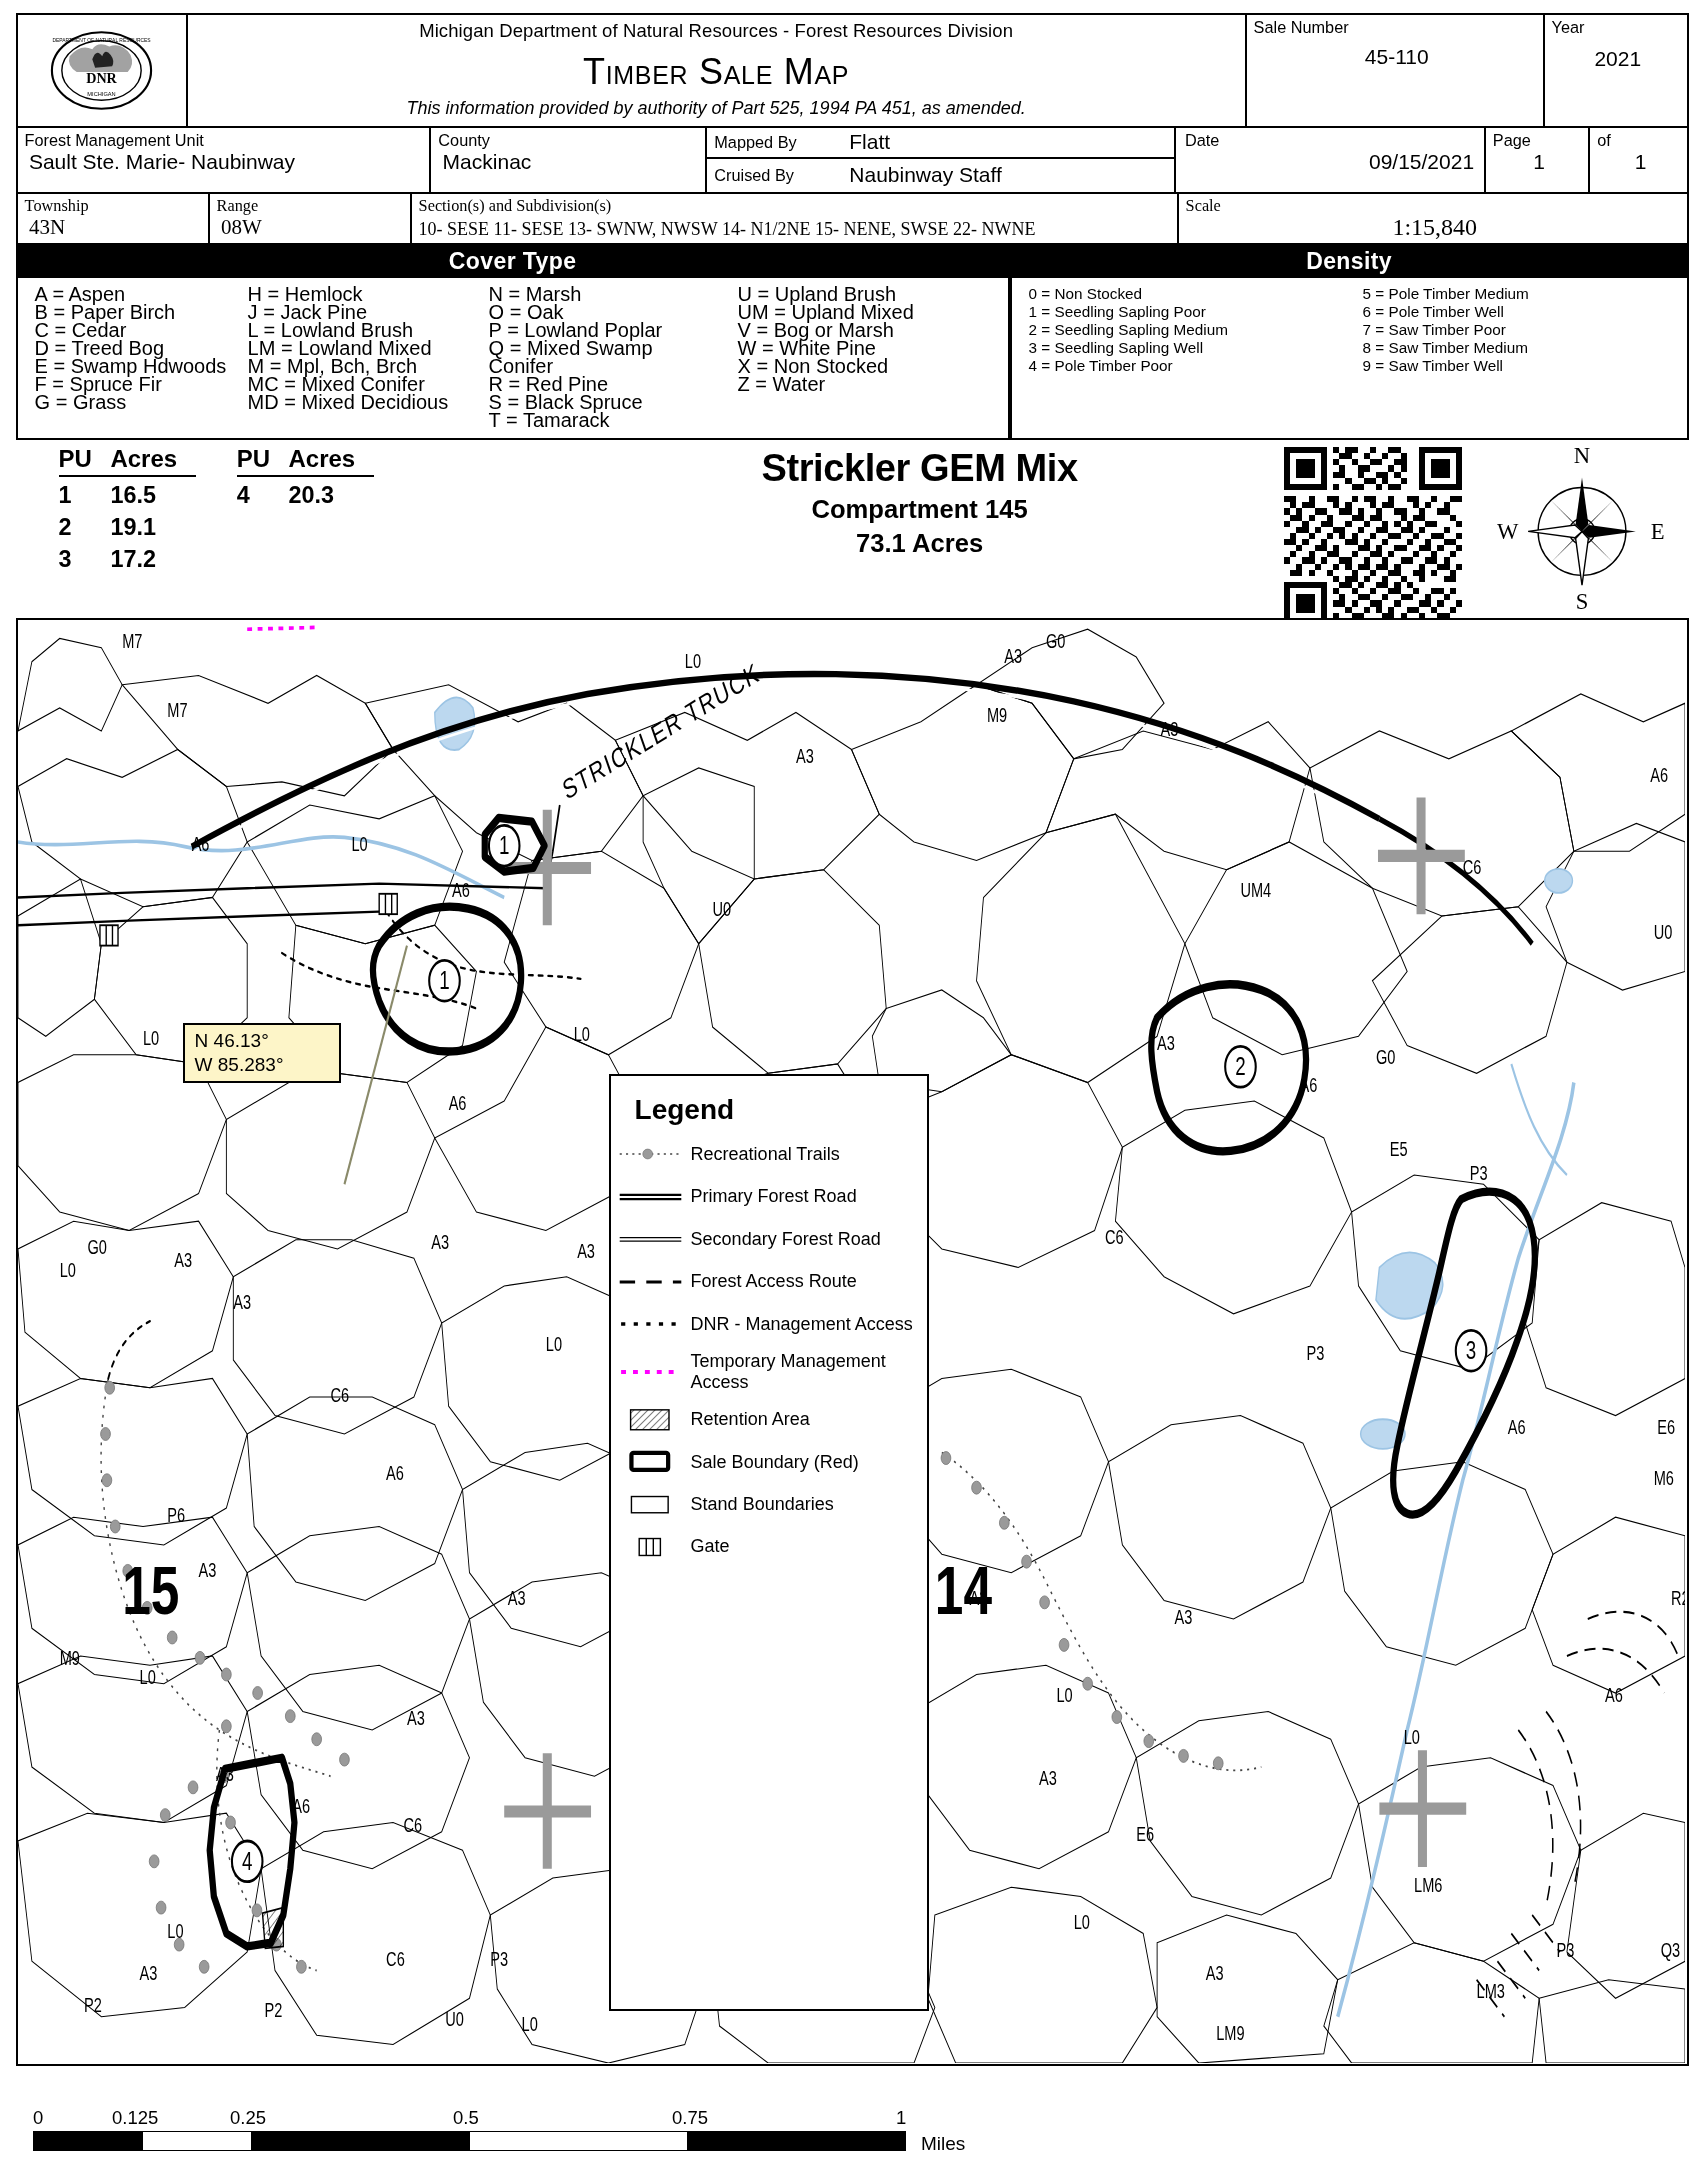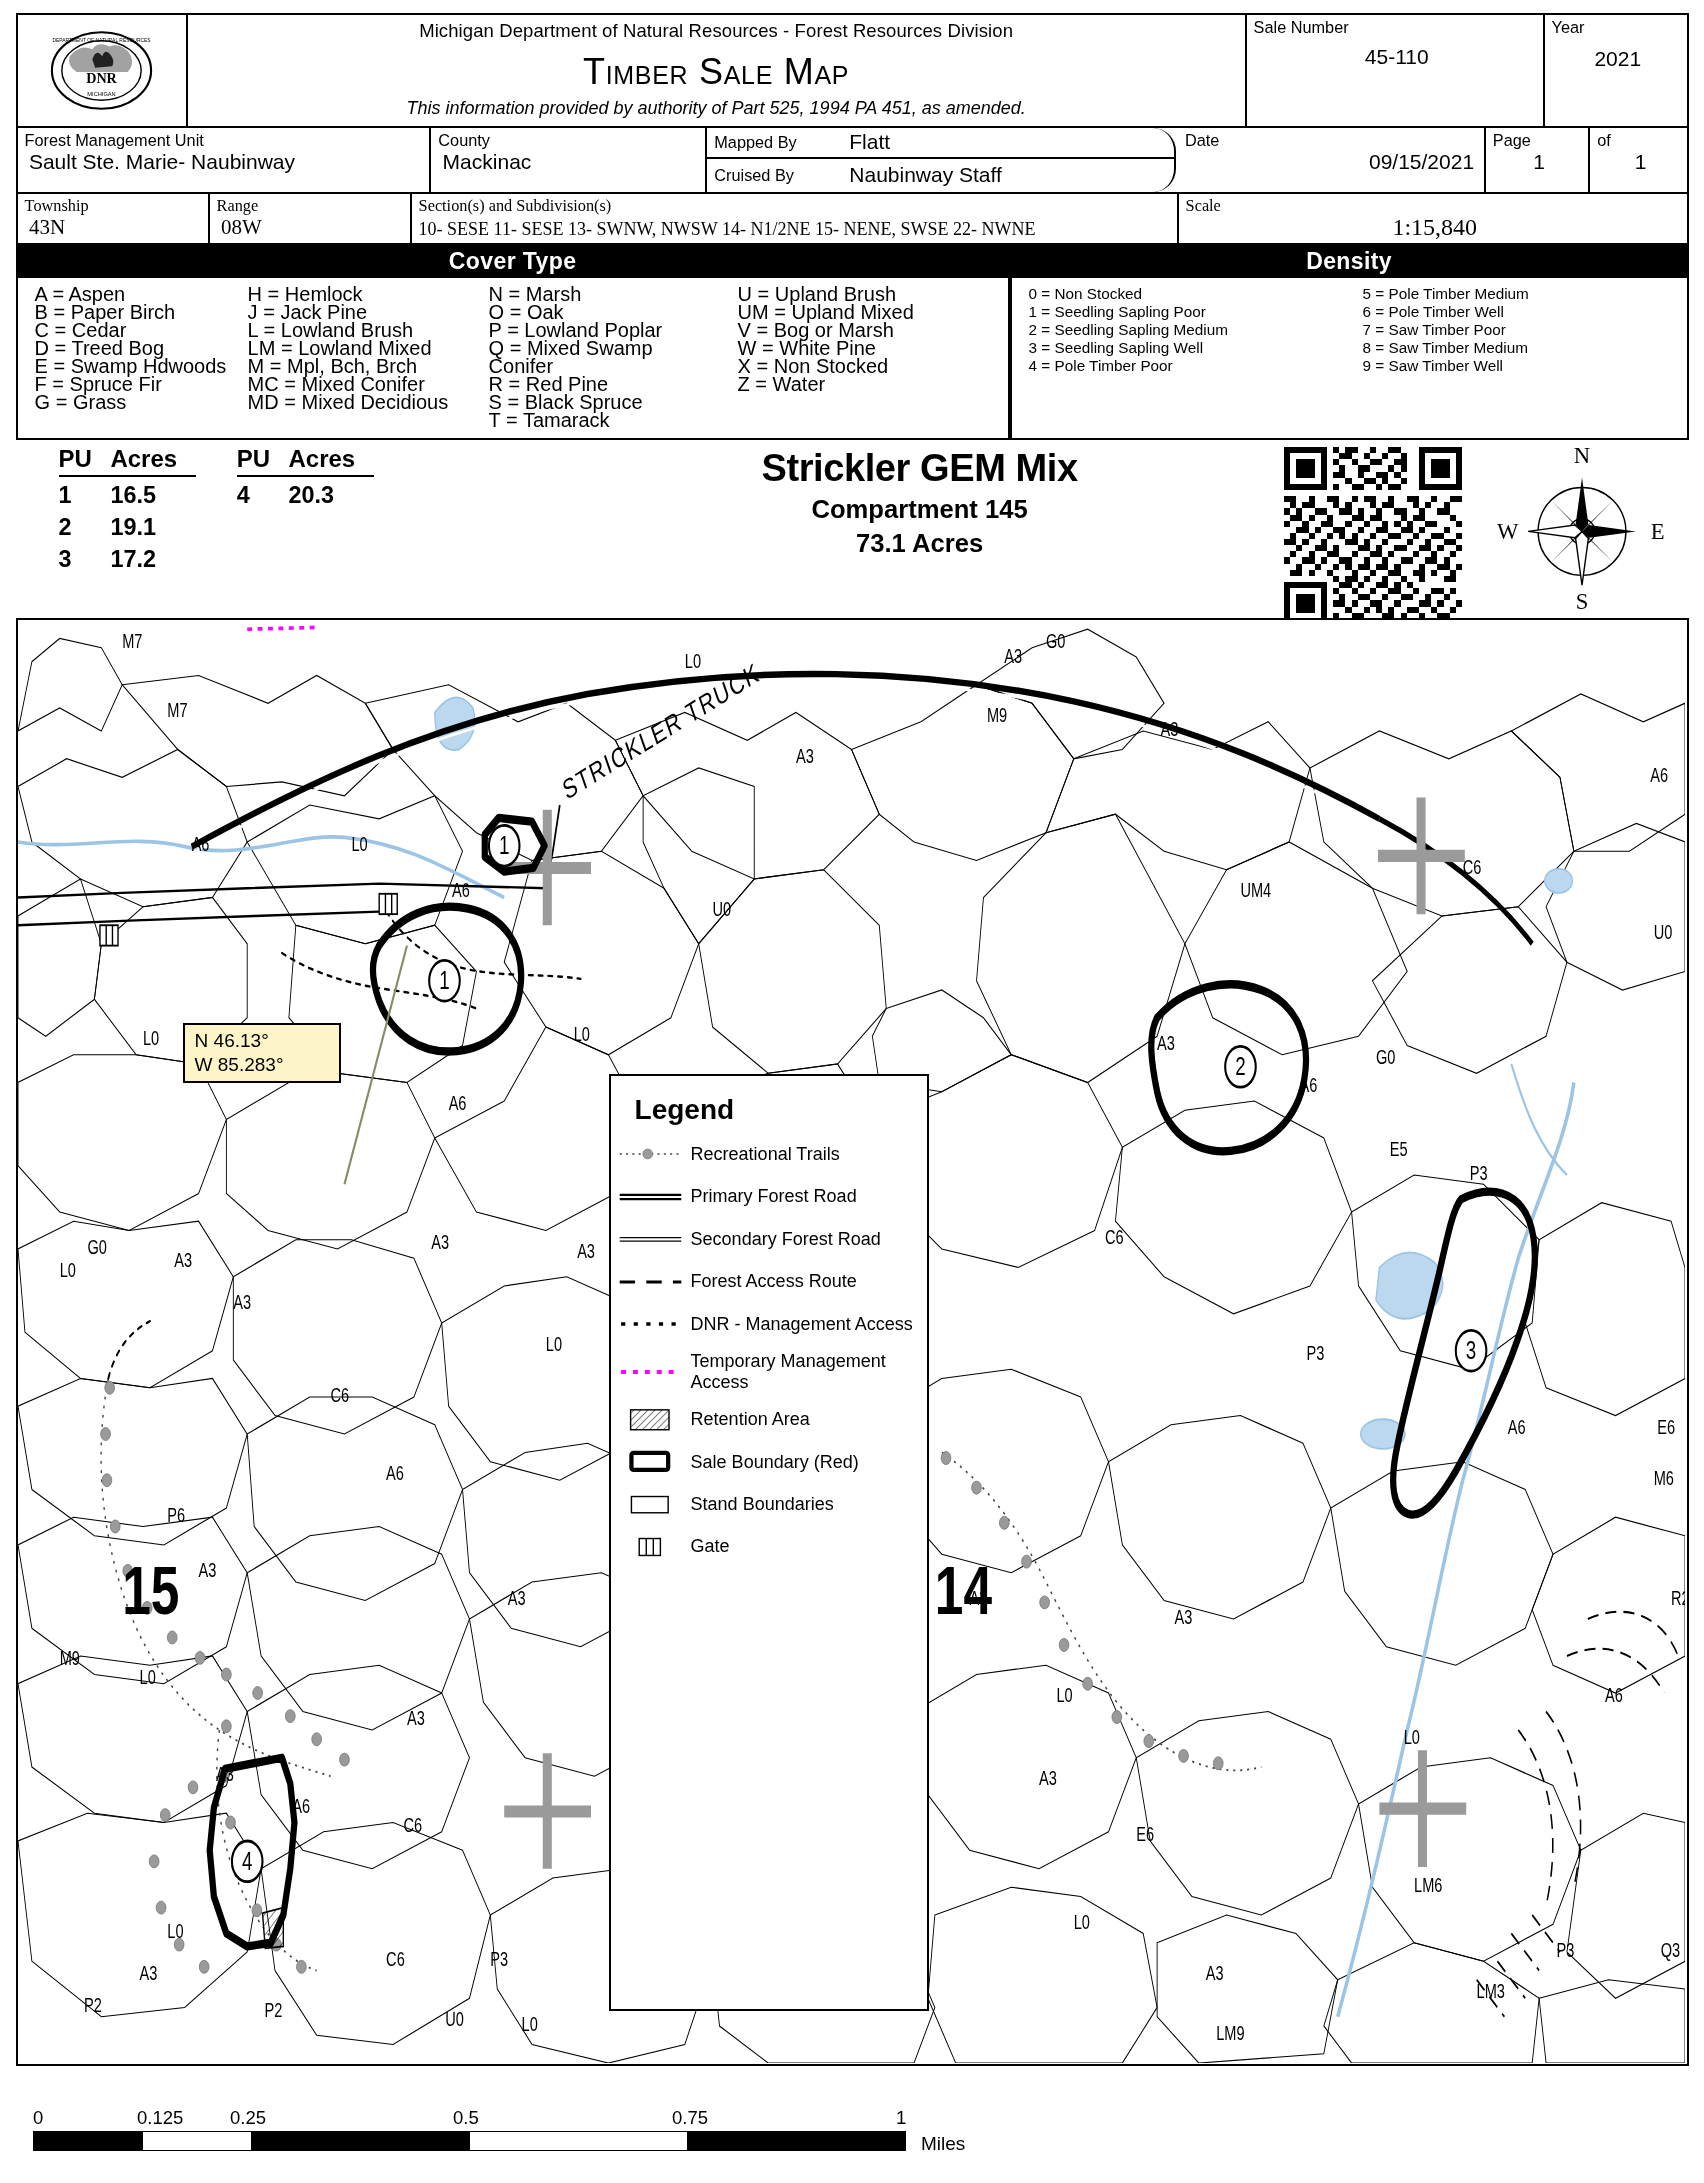--- a/index.html
+++ b/index.html
@@ -30,21 +30,21 @@
   .org-line { font-size: 18.5px; letter-spacing: 0.1px; }
   .main-title { font-size: 36px; letter-spacing: 0.7px; margin-top: 9px; font-variant: small-caps; font-weight: 500;}
   .auth-line { font-size: 18px; font-style: italic; margin-top: 4.3px; }
 
   .sale-num { width: 298px; }
   .year { width: 142px; }
 
   
   .fmu { width: 426px; }
   .county { width: 284px; }
-  .mapped { width: 483px; border-radius: 23px; }
+  .mapped { width: 483px; }
   .date-col { width: 319px; padding-left: 9px; }
   .page-col { width: 107px; }
   .of-col { width: 99px; }
 
   
   .township { width: 192px; }
   .range { width: 202px; }
   .sections { width: 767px; }
   .scale { flex: 1 1 auto; }
 
@@ -950,21 +950,21 @@
             </svg>
         </div>
         <div class="ltxt">Gate</div>
       </div>
     </div>
   </div>
 
   <div class="scalebar">
     <div class="sb-nums">
       <span style="left:0px">0</span>
-      <span style="left:104px">0.125</span>
+      <span style="left:79px">0.125</span>
       <span style="left:197px">0.25</span>
       <span style="left:420px">0.5</span>
       <span style="left:639px">0.75</span>
       <span style="left:863px">1</span>
     </div>
     <div class="sb-bar">
       <div class="sb-seg sb-black" style="flex:0 0 109px"></div>
       <div class="sb-seg sb-white" style="flex:0 0 109px"></div>
       <div class="sb-seg sb-black" style="flex:0 0 218px"></div>
       <div class="sb-seg sb-white" style="flex:0 0 218px"></div>

